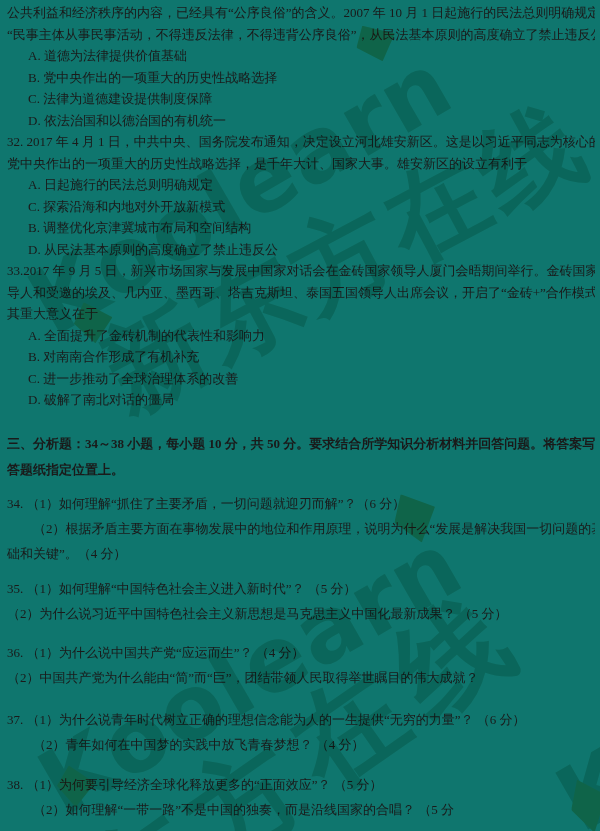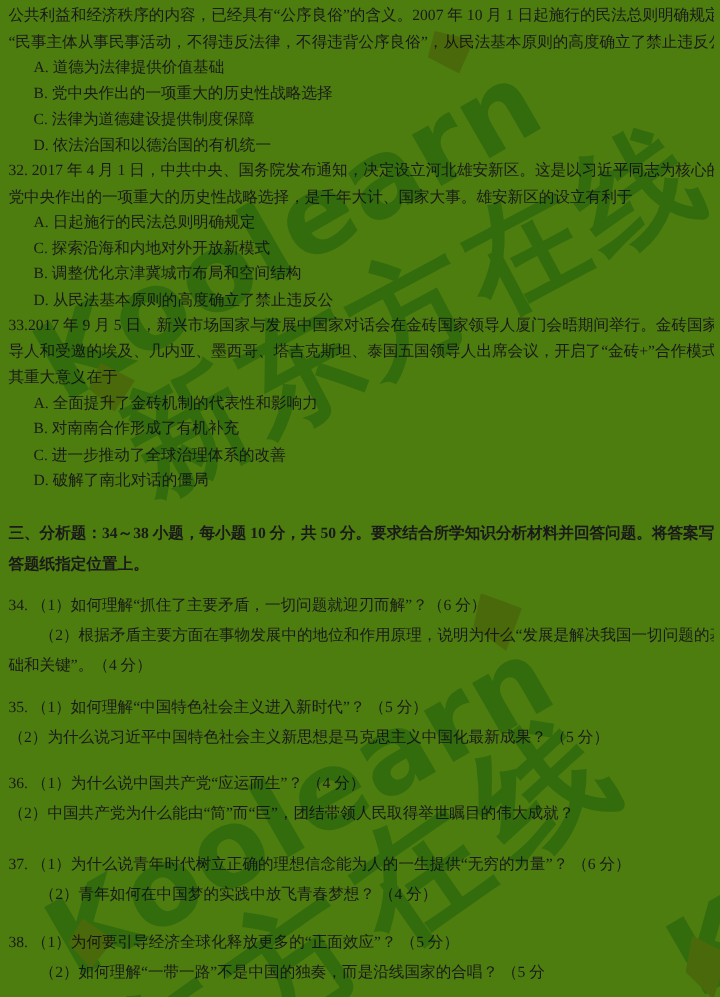--- a/index.html
+++ b/index.html
@@ -1,18 +1,18 @@
 <!DOCTYPE html>
 <html><head>
 <meta charset="utf-8">
 <style>
   html,body { margin:0; padding:0; background:#888; }
   .page {
     position:relative; width:600px; height:831px; margin:0 auto;
-    background:#4d7c0f; overflow:hidden;
+    background:#0f766e; overflow:hidden;
     font-family:"Liberation Serif","DejaVu Serif",serif;
     color:#1a1a1a;
   }
   
   .content { position:absolute; left:7px; top:2px; width:588px; z-index:1; font-size:13px; }
   .line { height:21.5px; line-height:21.5px; white-space:nowrap; overflow:hidden; }
   .opt  { padding-left:21px; }
   .sec-header { margin-top:20px; font-weight:bold; }
   .sec-header .hline { height:26px; line-height:26px; white-space:nowrap; overflow:hidden; }
   .ana .aline { height:25px; line-height:25px; white-space:nowrap; overflow:hidden; }

